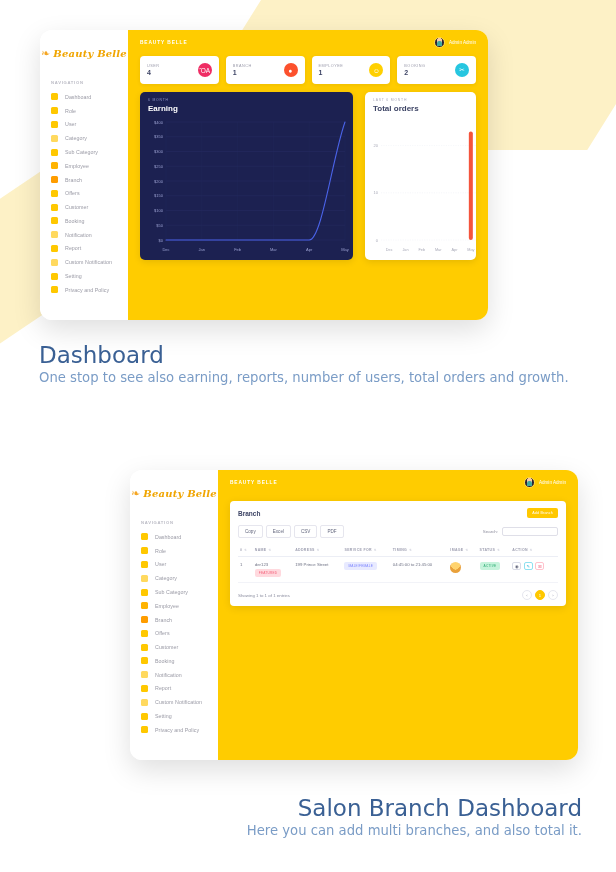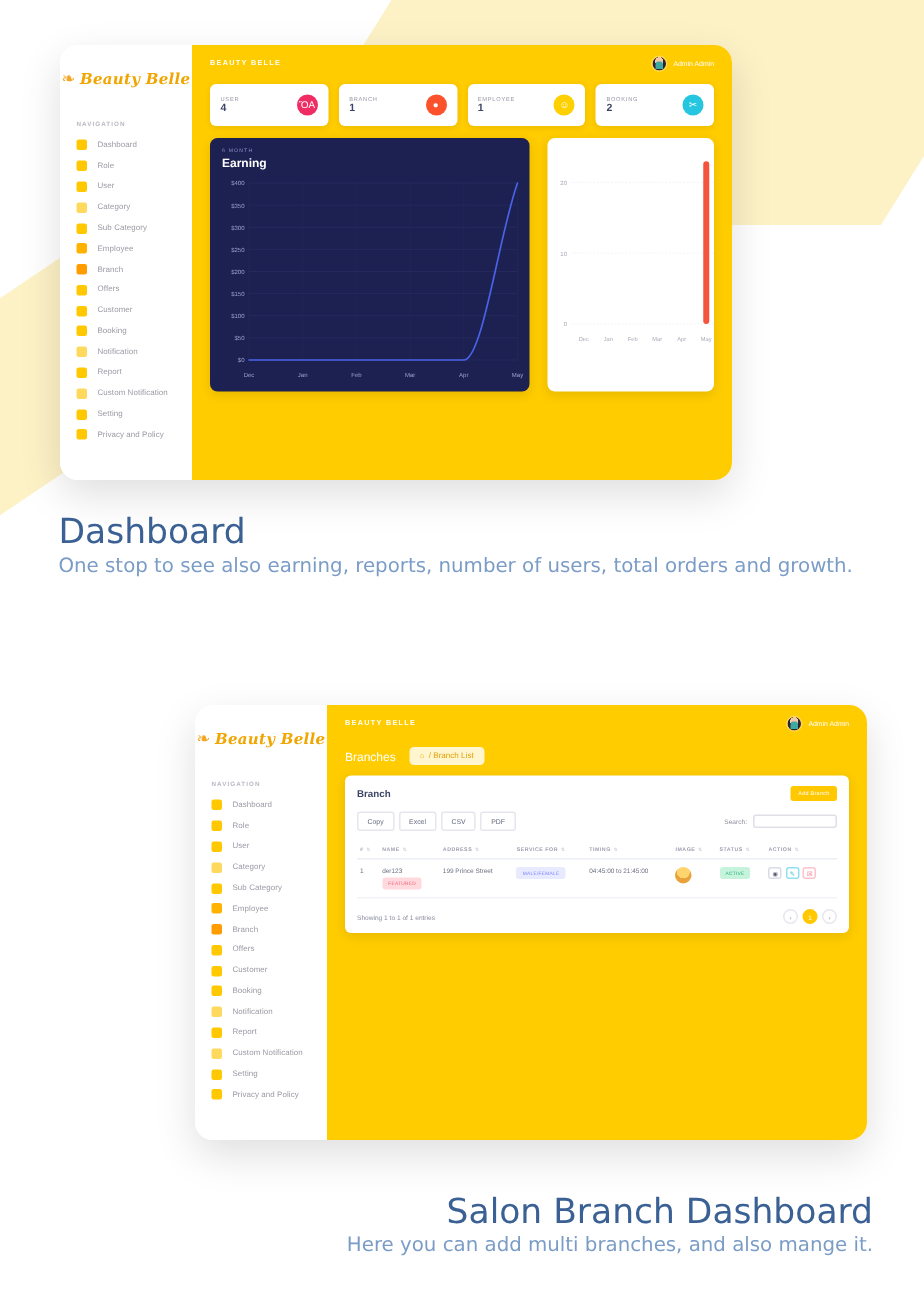--- a/index.html
+++ b/index.html
@@ -393,20 +393,24 @@
               <text x="133.4" y="135" font-size="4" fill="#9aa0d0" text-anchor="middle" font-family="Liberation Sans">Mar</text>
               <line x1="169.2" y1="6" x2="169.2" y2="124" stroke="#262c60" stroke-width="0.3"></line>
               <text x="169.2" y="135" font-size="4" fill="#9aa0d0" text-anchor="middle" font-family="Liberation Sans">Apr</text>
               <line x1="205" y1="6" x2="205" y2="124" stroke="#262c60" stroke-width="0.3"></line>
               <text x="205" y="135" font-size="4" fill="#9aa0d0" text-anchor="middle" font-family="Liberation Sans">May</text>
               <path d="M26,124 L61.8,124 L97.6,124 L133.4,124 L169.2,124 C181.73,124 192.47,41.4 205,6" fill="none" stroke="#4a63e8" stroke-width="1.1" stroke-linecap="round"></path>
             </svg></div>
       </div>
 
       <div class="chart-card chart-orders light">
+        <div class="chart-head">
+          <div class="chart-eyebrow">LAST 6 MONTH</div>
+          <div class="chart-title">Total orders</div>
+        </div>
         <div class="plot" id="ordersPlot"><svg width="120" height="140" viewBox="0 0 120 140">
               <line x1="16" y1="29.599999999999994" x2="114" y2="29.599999999999994" stroke="#e9eaf2" stroke-width="0.4" stroke-dasharray="1.2 1.2"></line>
               <text x="13" y="31.199999999999996" font-size="4" fill="#a9aab8" text-anchor="end" font-family="Liberation Sans">20</text>
               <line x1="16" y1="76.8" x2="114" y2="76.8" stroke="#e9eaf2" stroke-width="0.4" stroke-dasharray="1.2 1.2"></line>
               <text x="13" y="78.39999999999999" font-size="4" fill="#a9aab8" text-anchor="end" font-family="Liberation Sans">10</text>
               <line x1="16" y1="124" x2="114" y2="124" stroke="#e9eaf2" stroke-width="0.4" stroke-dasharray="1.2 1.2"></line>
               <text x="13" y="125.6" font-size="4" fill="#a9aab8" text-anchor="end" font-family="Liberation Sans">0</text>
               <text x="24.166666666666664" y="135" font-size="3.8" fill="#a9aab8" text-anchor="middle" font-family="Liberation Sans">Dec</text>
               <text x="40.49999999999999" y="135" font-size="3.8" fill="#a9aab8" text-anchor="middle" font-family="Liberation Sans">Jan</text>
               <text x="56.83333333333333" y="135" font-size="3.8" fill="#a9aab8" text-anchor="middle" font-family="Liberation Sans">Feb</text>
@@ -498,27 +502,20 @@
 
   <section class="main">
     <div class="topbar">
       <span class="topbar-title">BEAUTY BELLE</span>
       <div class="topbar-user">
         <span class="avatar"></span>
         <span class="topbar-username">Admin Admin</span>
       </div>
     </div>
 
-    <div class="page-head">
-      <span class="page-title">Branches</span>
-      <span class="crumb">
-        <span class="crumb-home">⌂</span>
-        <span class="crumb-txt">/ Branch List</span>
-      </span>
-    </div>
 
     <div class="panel">
       <div class="panel-head">
         <span class="panel-title">Branch</span>
         <button class="btn-add">Add Branch</button>
       </div>
 
       <div class="toolrow">
         <div class="exp-btns" id="expBtns">
             <button class="exp-btn">Copy</button>
@@ -572,14 +569,14 @@
             <span class="pg active">1</span>
             <span class="pg">›</span>
           </div>
       </div>
     </div>
   </section>
 </div>
 
 <div class="caption cap-branch">
   <div class="caption-title">Salon Branch Dashboard</div>
-  <div class="caption-sub">Here you can add multi branches, and also mange it.</div>
+  <div class="caption-sub">Here you can add multi branches, and also total it.</div>
 </div>
 
 </body></html>

